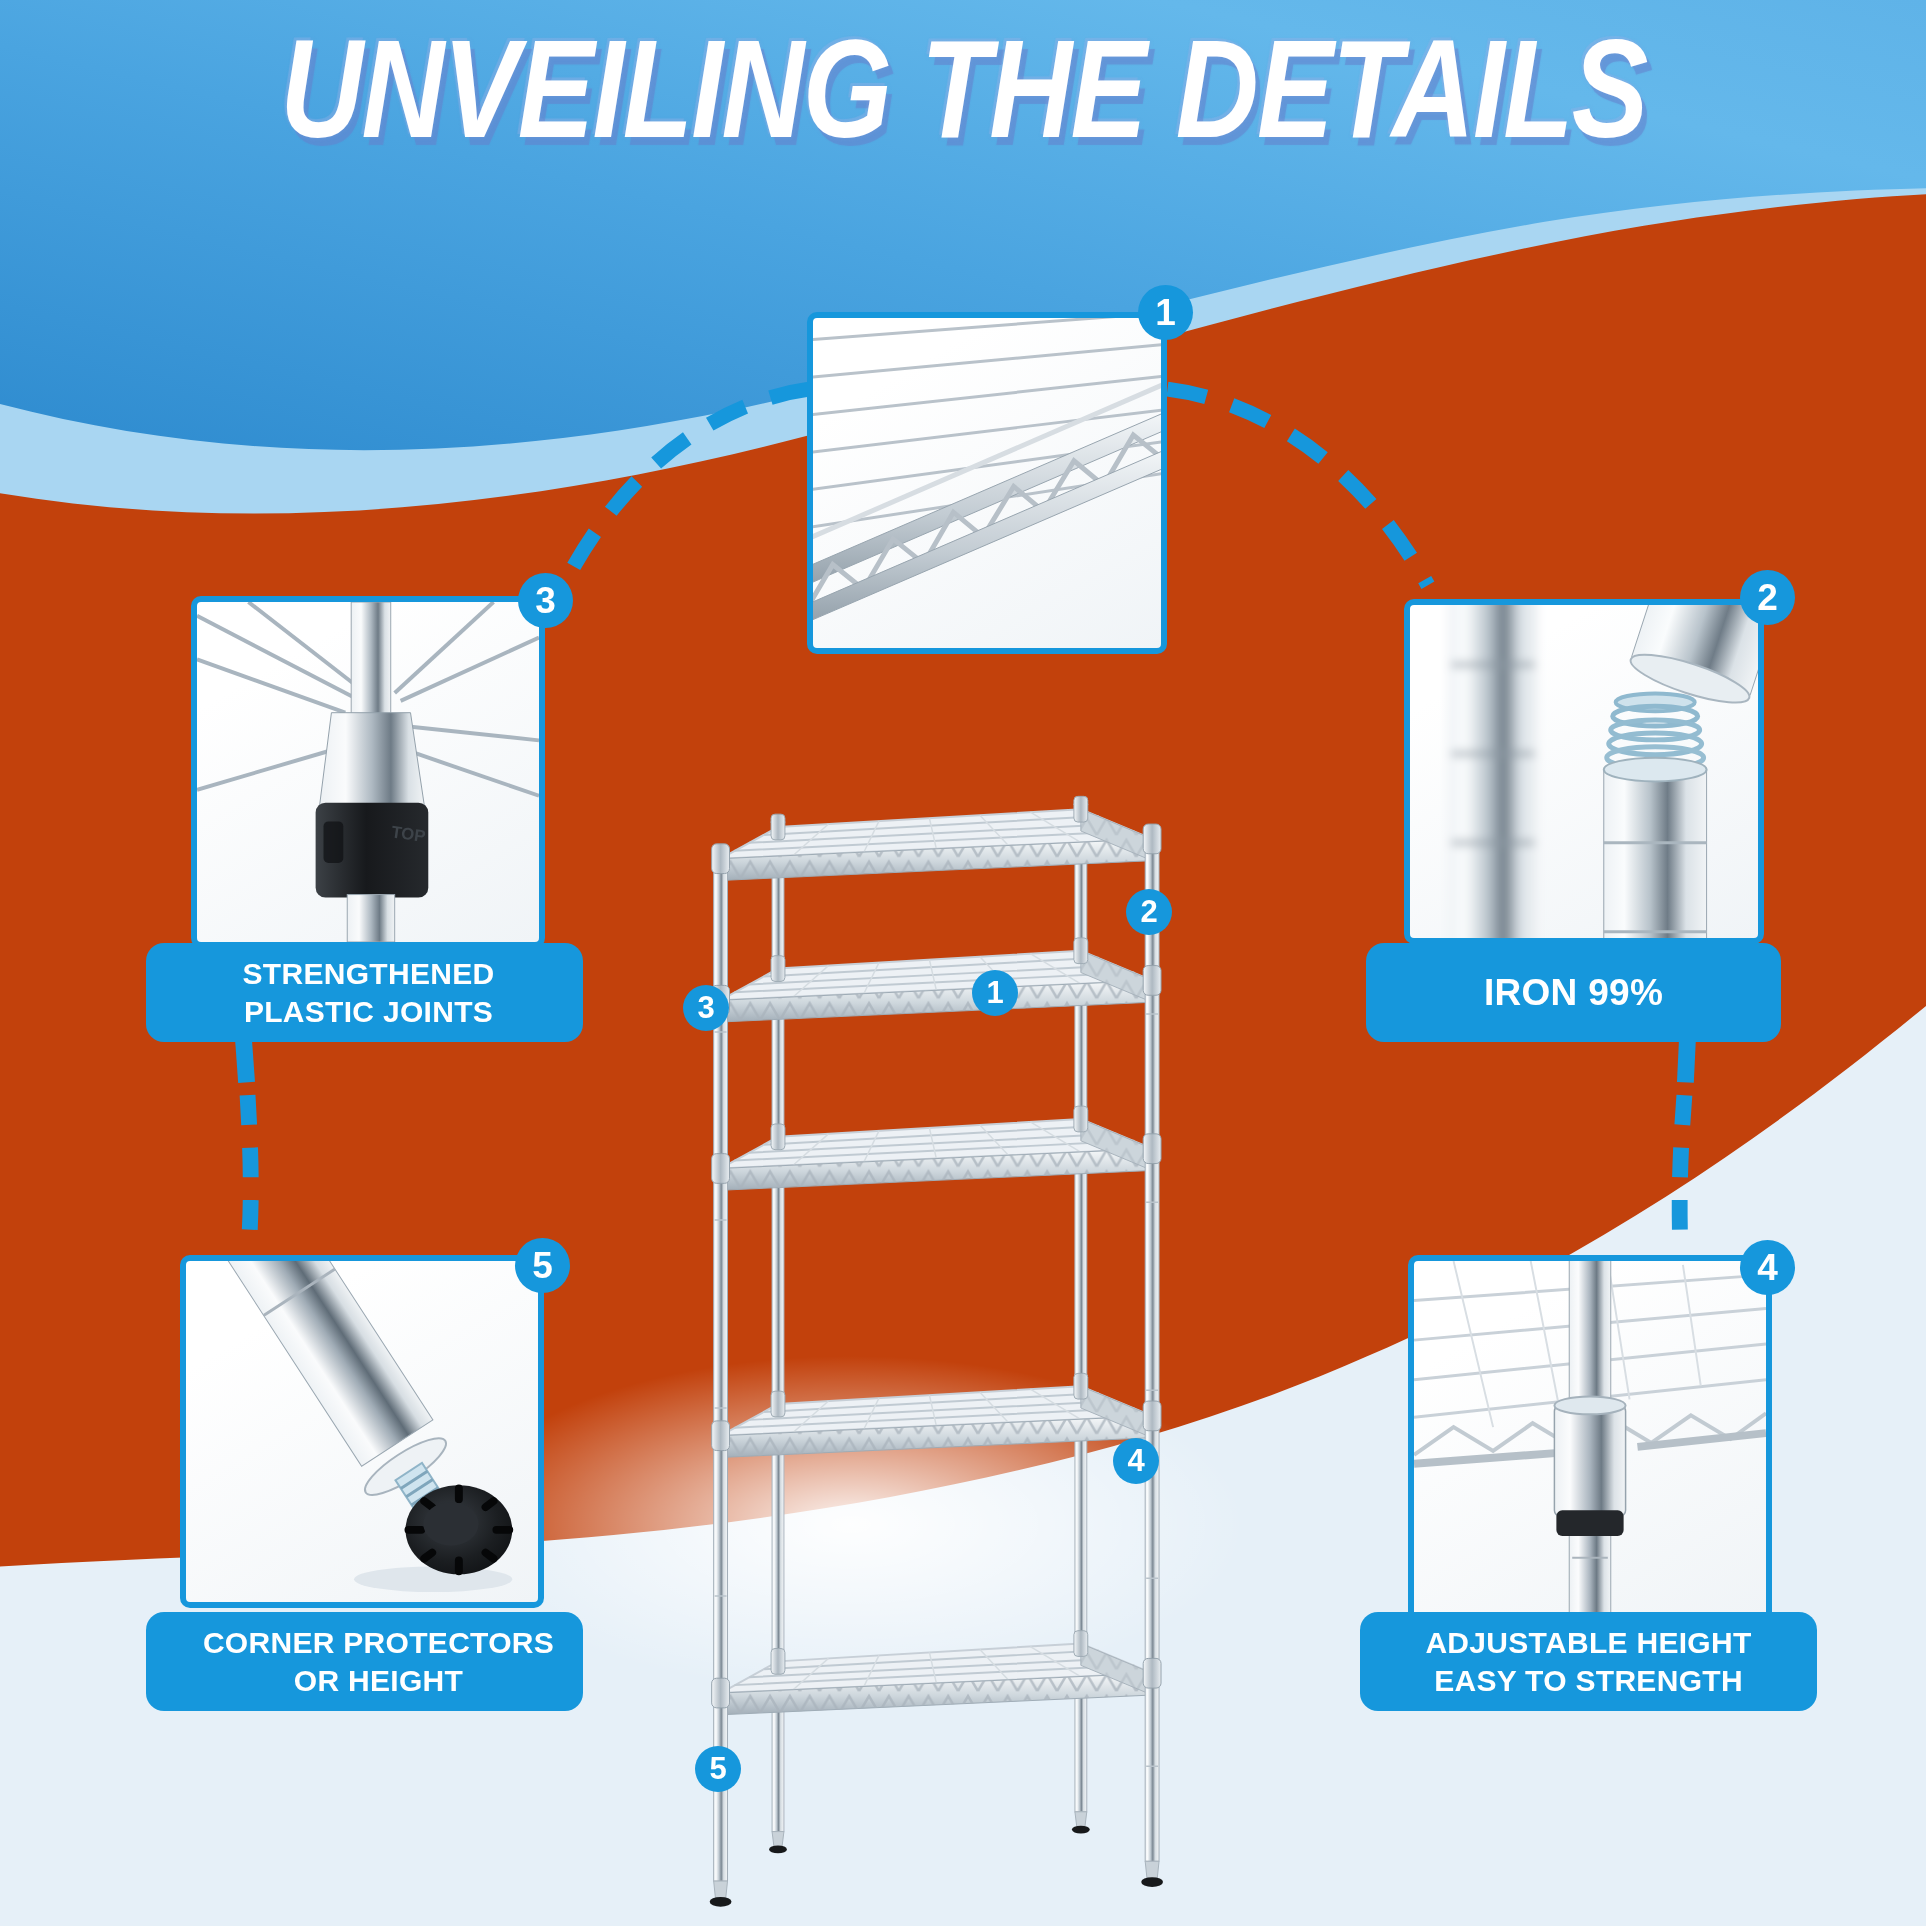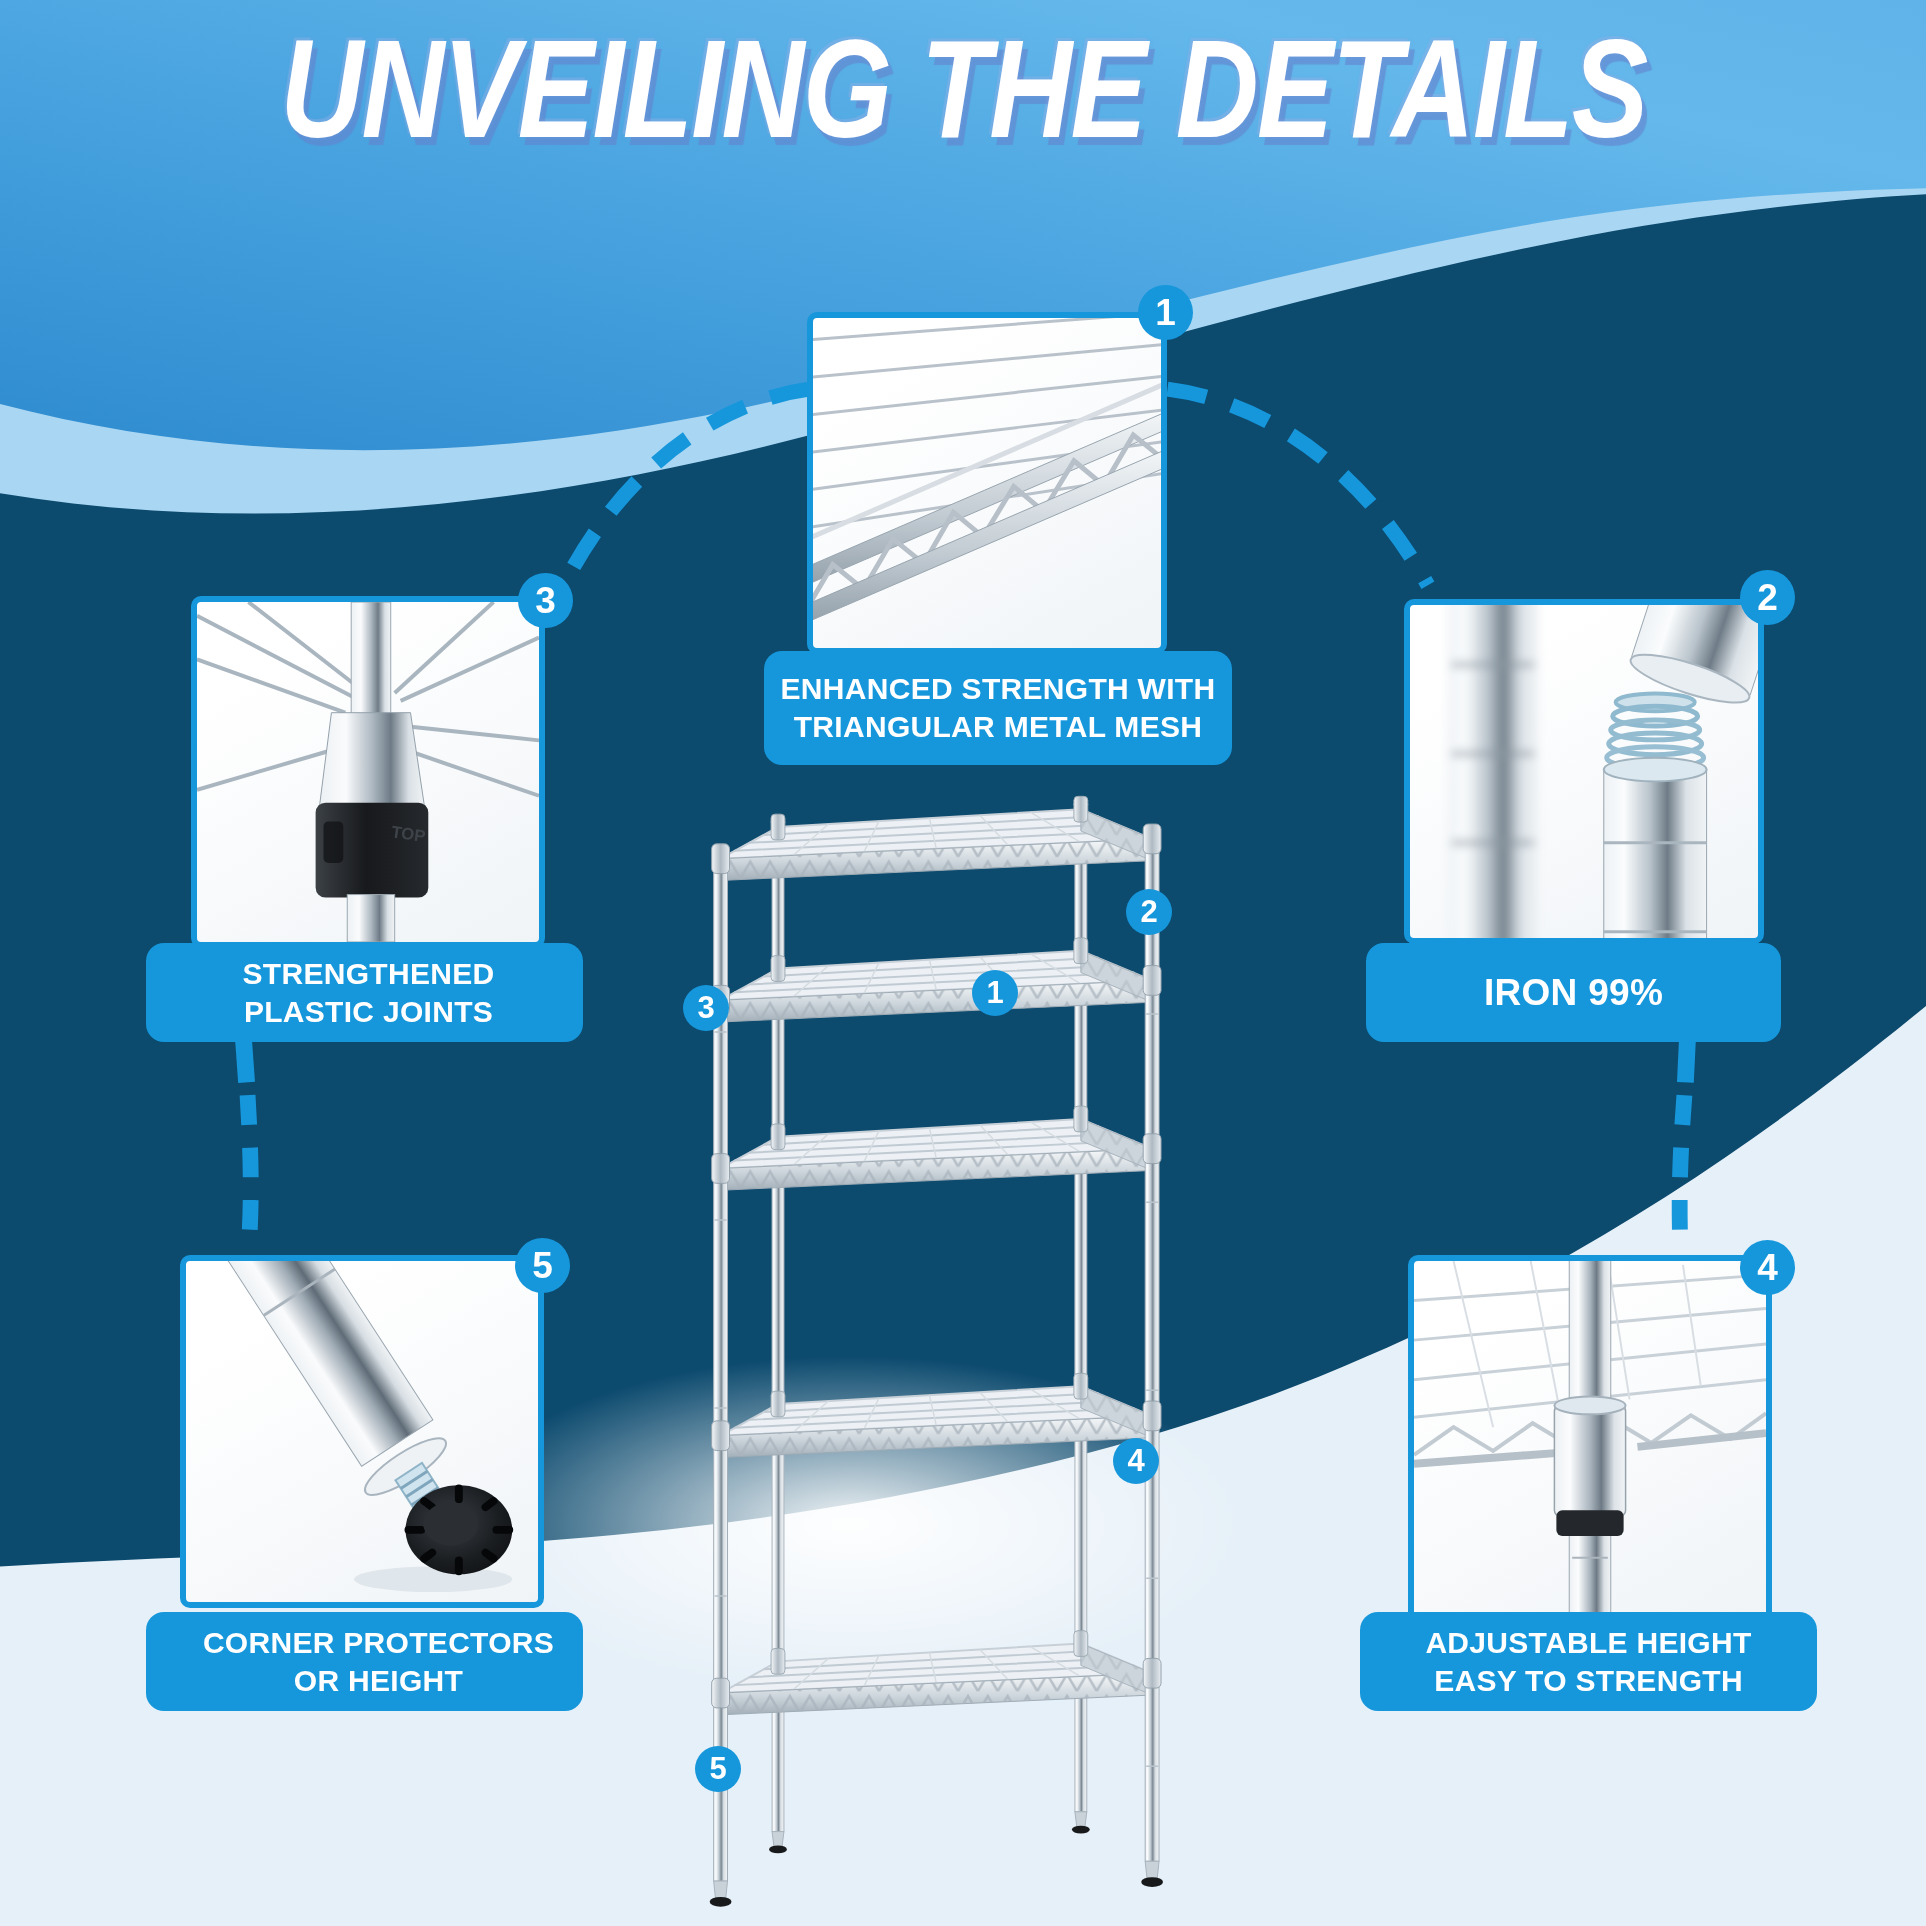--- a/index.html
+++ b/index.html
@@ -1,18 +1,18 @@
 <!DOCTYPE html>
 <html><head>
 <meta charset="utf-8">
 <style>
   html,body{margin:0;padding:0;background:#ffffff;}
   .canvas{
     --accent:#1697DC;
-    position:relative;width:1927px;height:1927px;overflow:hidden;background:#0c4a6e;
+    position:relative;width:1927px;height:1927px;overflow:hidden;background:#c2410c;
     font-family:"Liberation Sans",sans-serif;
   }
   .layer{position:absolute;left:0;top:0;}
   
   .title{
     position:absolute;left:0;top:14px;width:100%;margin:0;text-align:center;
     font-size:140px;line-height:150px;font-weight:bold;font-style:italic;color:#ffffff;
     letter-spacing:-2px;transform:scaleX(.82);transform-origin:50% 50%;white-space:nowrap;
     text-shadow:0 0 5px rgba(130,160,225,.45),6px 8px 1px rgba(100,130,205,.60),-3px -3px 1px rgba(150,178,232,.38);
   }
@@ -183,24 +183,20 @@
       </g>
       <path d="M-10,225 L370,60" stroke="#d7dde2" stroke-width="5"></path>
       <path d="M-10,253 L370,89 L370,107 L-10,271 Z" fill="url(#v1r)" stroke="#97a4ae" stroke-width="1"></path>
       <path d="M-10,300 L20,249 L51,274 L81,223 L112,248 L142,196 L172,221 L203,170 L233,195 L264,144 L294,169 L324,118 L355,143 L385,91" fill="none" stroke="#b7c0c8" stroke-width="5"></path>
       <path d="M-10,291 L370,127 L370,145 L-10,309 Z" fill="url(#v1r)" stroke="#97a4ae" stroke-width="1"></path>
     </svg>
   </div>
   <div class="badge on-box" style="left:1138px;top:285px;">
     <span>1</span>
   </div>
-  <div class="cap" style="left:764px;top:651px;width:468px;height:114px;">
-    <span class="cap-line">ENHANCED STRENGTH WITH</span>
-    <span class="cap-line">TRIANGULAR METAL MESH</span>
-  </div>
 
   <div class="imgbox z5" style="left:1404px;top:599px;width:360px;height:345px;">
     <svg viewBox="0 0 352 336">
       <defs>
         <linearGradient id="v2p" x1="0" y1="0" x2="1" y2="0">
           <stop offset="0" stop-color="#eef2f5"></stop>
             <stop offset="0.2" stop-color="#fafcfd"></stop>
           <stop offset="0.45" stop-color="#b8c3cb"></stop>
             <stop offset="0.62" stop-color="#6f7c87"></stop>
           <stop offset="0.8" stop-color="#dbe2e7"></stop>

